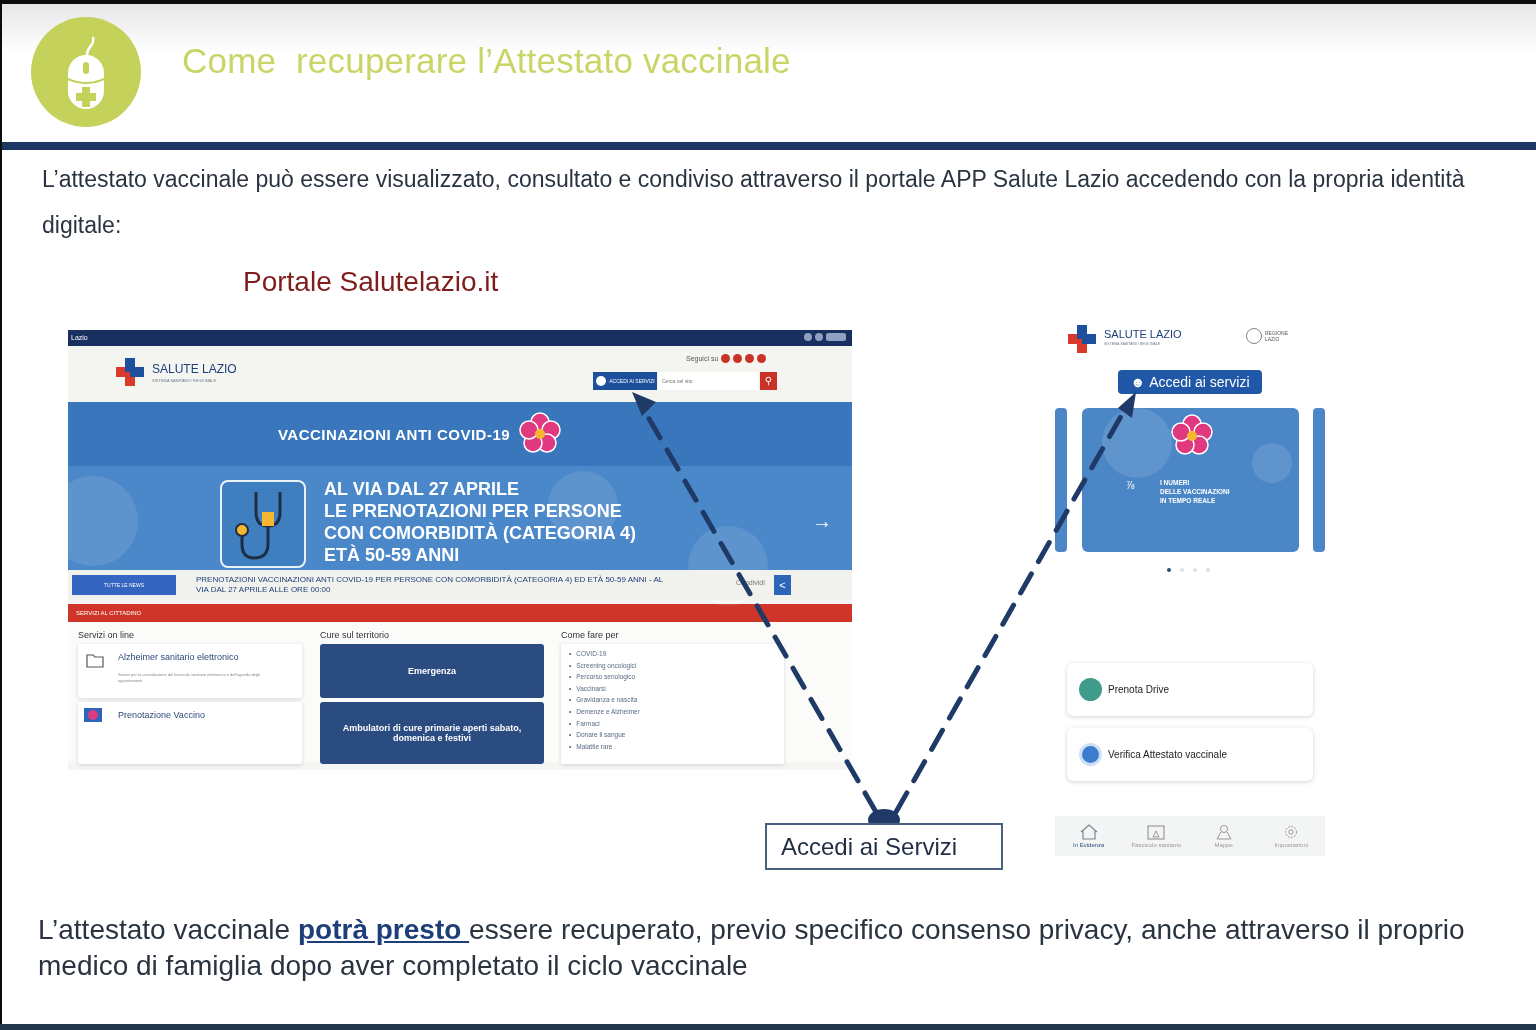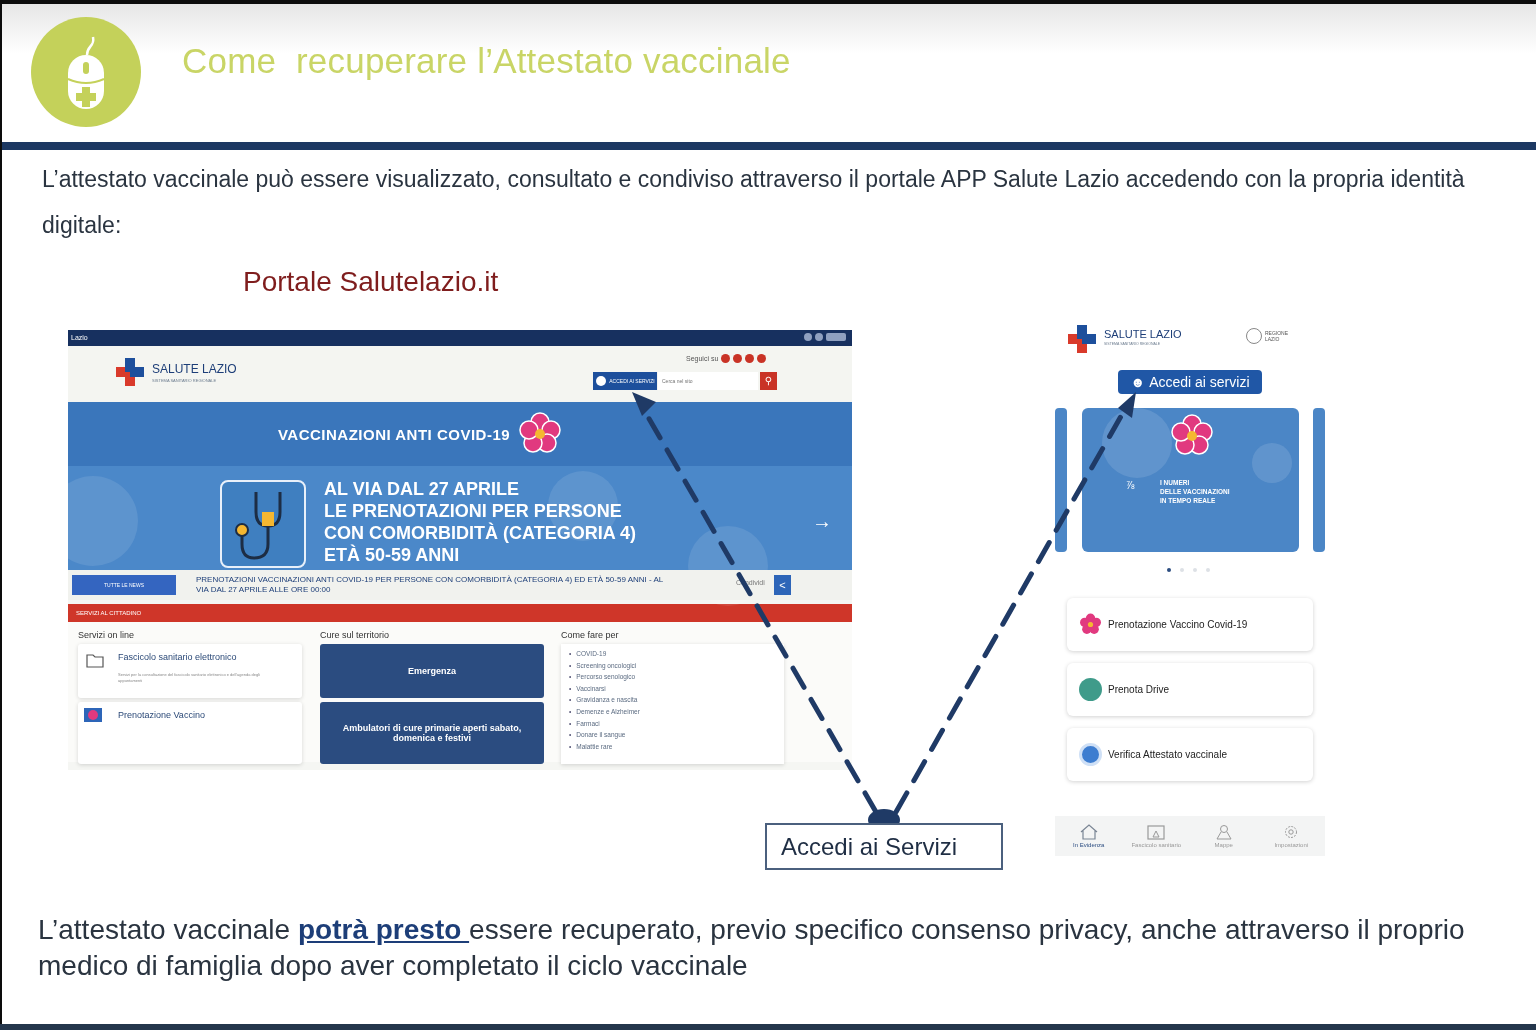--- a/index.html
+++ b/index.html
@@ -182,21 +182,21 @@
 
     <div class="p-cols">
       <div class="col-head" style="left:10px">Servizi on line</div>
       <div class="col-head" style="left:252px">Cure sul territorio</div>
       <div class="col-head" style="left:493px">Come fare per</div>
 
       <div class="card" style="left:10px;top:22px;width:224px;height:54px">
         <svg style="position:absolute;left:8px;top:9px" width="18" height="15" viewBox="0 0 18 15">
           <path d="M1 2 h6 l2 2 h8 v10 h-16 z" stroke="#555" fill="none" stroke-width="1.2"></path>
         </svg>
-        <div class="ct">Fascicolo sanitario elettronico</div>
+        <div class="ct">Alzheimer sanitario elettronico</div>
         <div class="cd">Servizi per la consultazione del fascicolo sanitario elettronico e dell'agenda degli appuntamenti</div>
       </div>
       <div class="card" style="left:10px;top:80px;width:224px;height:62px">
         <div style="position:absolute;left:6px;top:6px;width:18px;height:14px;background:#2d65b8">
           <div style="margin:2px auto;width:10px;height:10px;border-radius:50%;background:#e1397f"></div>
         </div>
         <div class="ct">Prenotazione Vaccino</div>
       </div>
 
       <div class="dark-tile" style="left:252px;top:22px;width:224px;height:54px">Emergenza</div>
@@ -260,33 +260,20 @@
     </div>
     <div class="a-carousel-side" style="left:258px"></div>
 
     <div class="dots">
       <i class="on"></i>
         <i></i>
         <i></i>
         <i></i>
     </div>
 
-    <div class="a-item" style="top:282px">
-      <svg class="ico" viewBox="0 0 44 44">
-        <g fill="#e1397f">
-            <circle cx="22" cy="10" r="9"></circle>
-            <circle cx="33" cy="18" r="9"></circle>
-            <circle cx="29" cy="31" r="9"></circle>
-            <circle cx="15" cy="31" r="9"></circle>
-            <circle cx="11" cy="18" r="9"></circle>
-          </g>
-        <circle cx="22" cy="22" r="5" fill="#f5b731"></circle>
-      </svg>
-      <span class="lbl">Prenotazione Vaccino Covid-19</span>
-    </div>
     <div class="a-item" style="top:347px">
       <span class="ico" style="background:#3f9b8a"></span>
       <span class="lbl">Prenota Drive</span>
     </div>
     <div class="a-item" style="top:412px">
       <span class="ico" style="background:#3d7dd0;border:3px solid #cfe0f6"></span>
       <span class="lbl">Verifica Attestato vaccinale</span>
     </div>
 
     <div class="a-tabbar">

